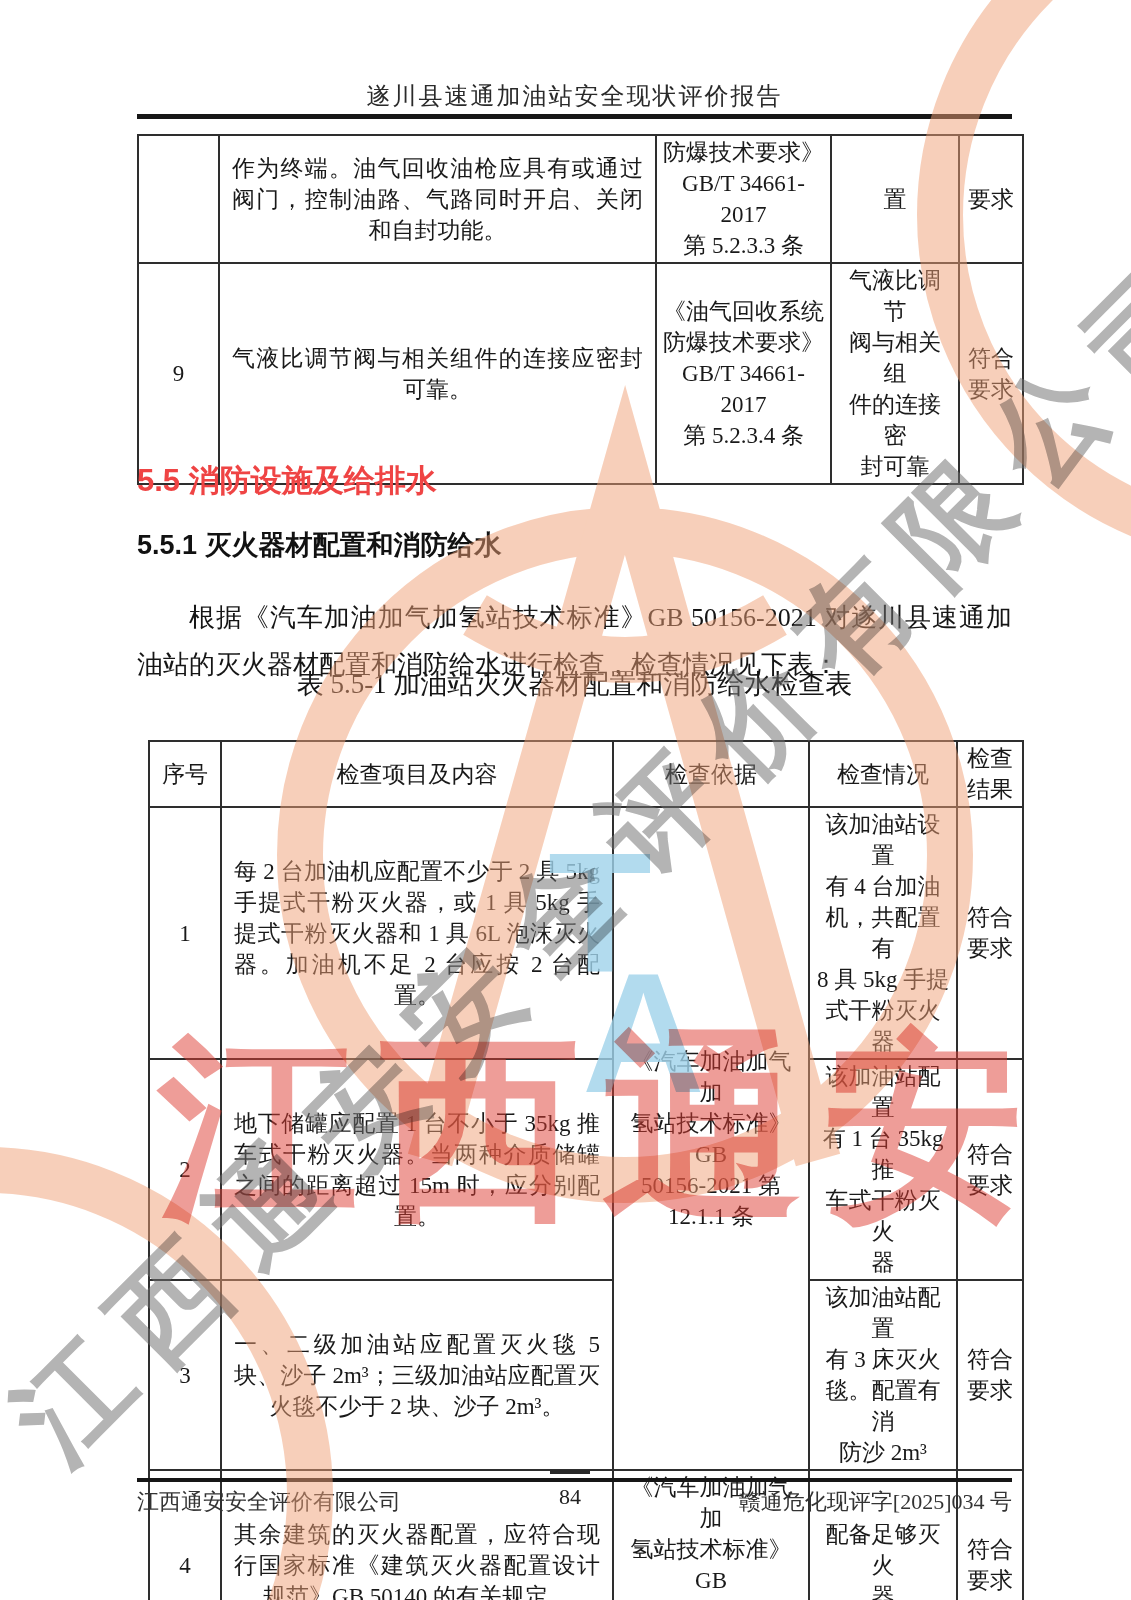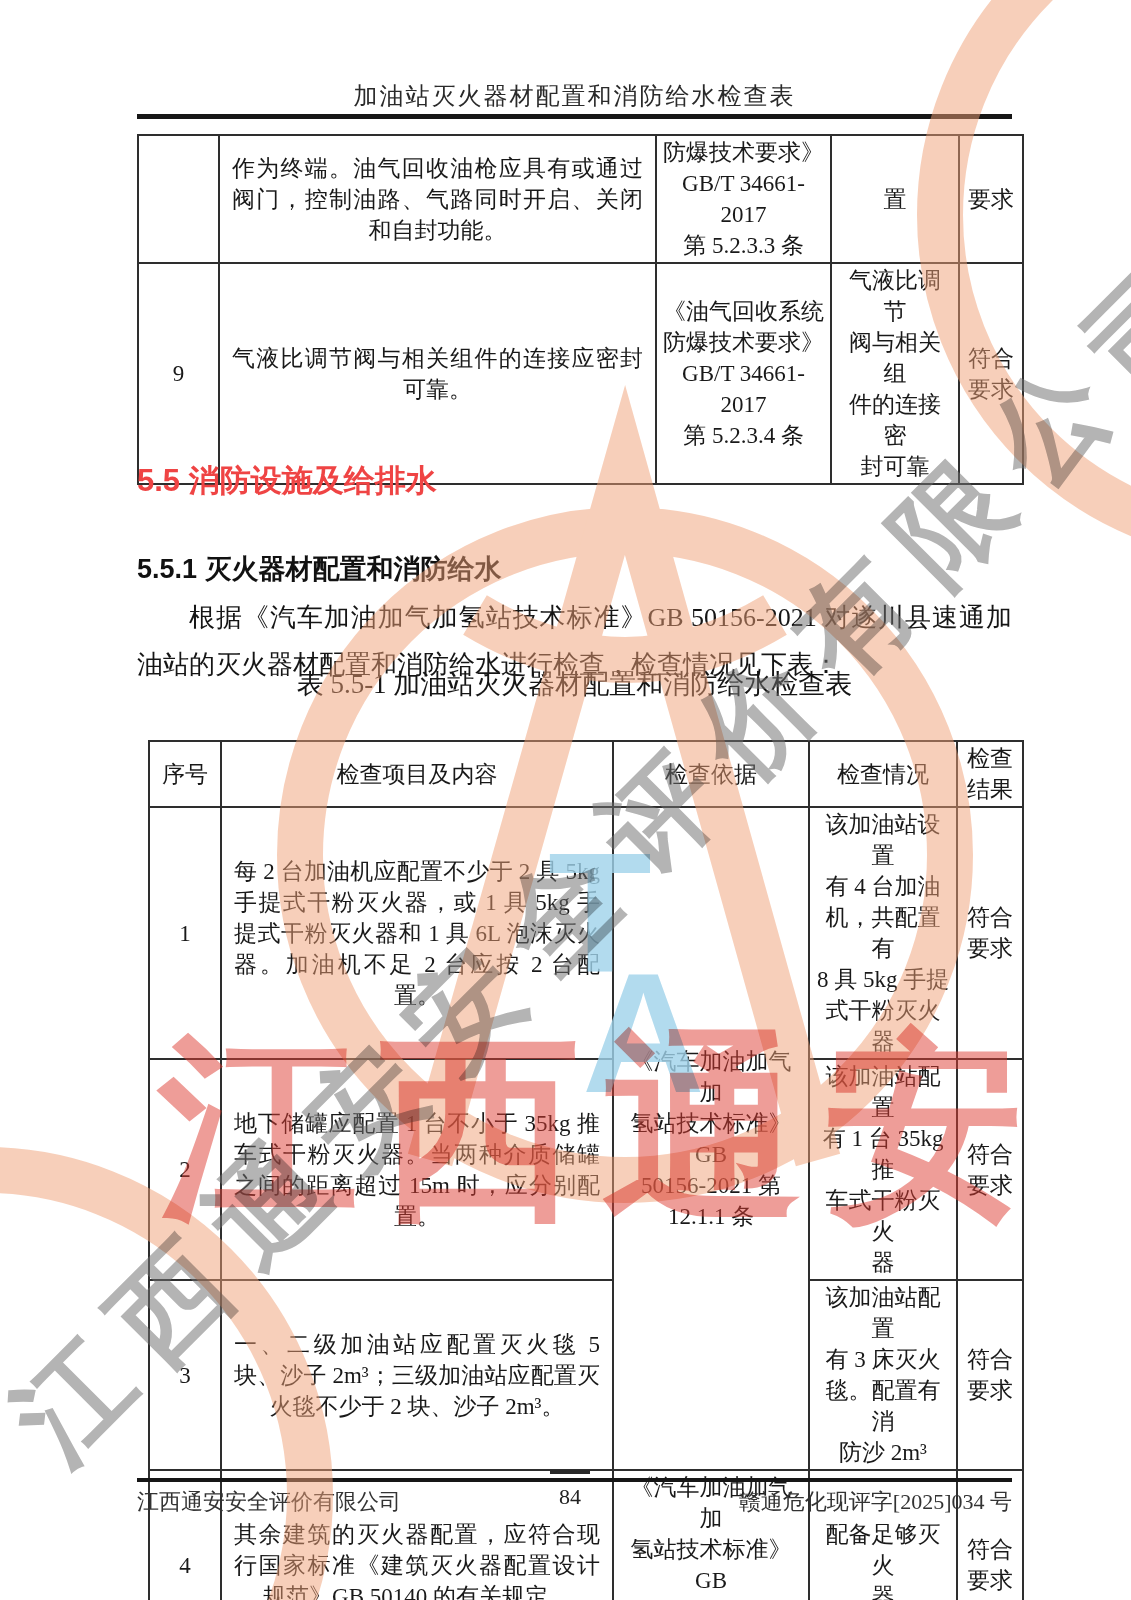--- a/index.html
+++ b/index.html
@@ -19,21 +19,21 @@
   .footer-center{position:absolute;top:1484px;left:520px;width:100px;text-align:center;font-size:22px;color:#222;}
   .footer-right{position:absolute;top:1487px;left:600px;width:412px;text-align:right;font-size:22px;color:#333;}
   
   .para{position:absolute;left:137px;width:875px;font-size:26px;line-height:47px;
     text-align:justify;text-indent:2em;color:#151515;}
   .para1{top:372px;}
   .para2{top:568px;}
   .h1{position:absolute;left:137px;top:460px;font-family:"Liberation Sans","DejaVu Sans",sans-serif;
     font-weight:bold;font-size:31px;color:#ef4444;}
   .h2{position:absolute;left:137px;top:527px;font-family:"Liberation Sans","DejaVu Sans",sans-serif;
-    font-weight:bold;font-size:27px;color:#111;margin-top:24px;}
+    font-weight:bold;font-size:27px;color:#111;}
   .tbl-title{position:absolute;left:137px;top:666px;width:875px;text-align:center;
     font-size:27px;color:#151515;}
   
   table.doc{border-collapse:collapse;table-layout:fixed;position:absolute;}
   table.doc td,table.doc th{border:2px solid #2e2e2e;font-weight:normal;
     font-size:23px;line-height:31px;text-align:center;vertical-align:middle;
     padding:1px 6px;color:#191919;overflow:hidden;}
   table.doc td.item{text-align:justify;text-align-last:center;padding:1px 12px;}
   .pre{white-space:pre-line;}
   .t-top{top:134px;left:137px;width:885px;}
@@ -53,21 +53,21 @@
     color:#6e6e6e;opacity:.52;mix-blend-mode:multiply;white-space:nowrap;}
   .wm-red{position:absolute;left:158px;top:1028px;font-family:"Liberation Sans","DejaVu Sans",sans-serif;
     font-weight:bold;font-size:200px;line-height:1;letter-spacing:22px;
     color:#dd3b31;opacity:.5;mix-blend-mode:multiply;white-space:nowrap;}
 </style>
 </head>
 <body>
 
 <div class="page">
 
-  <div class="doc-header">加油站灭火器材配置和消防给水检查表</div>
+  <div class="doc-header">遂川县速通加油站安全现状评价报告</div>
   <div class="header-rule"></div>
 
   <table class="doc t-top">
     <colgroup>
       <col style="width:81px">
         <col style="width:437px">
         <col style="width:175px">
       <col style="width:128px">
         <col style="width:64px">
     </colgroup>

